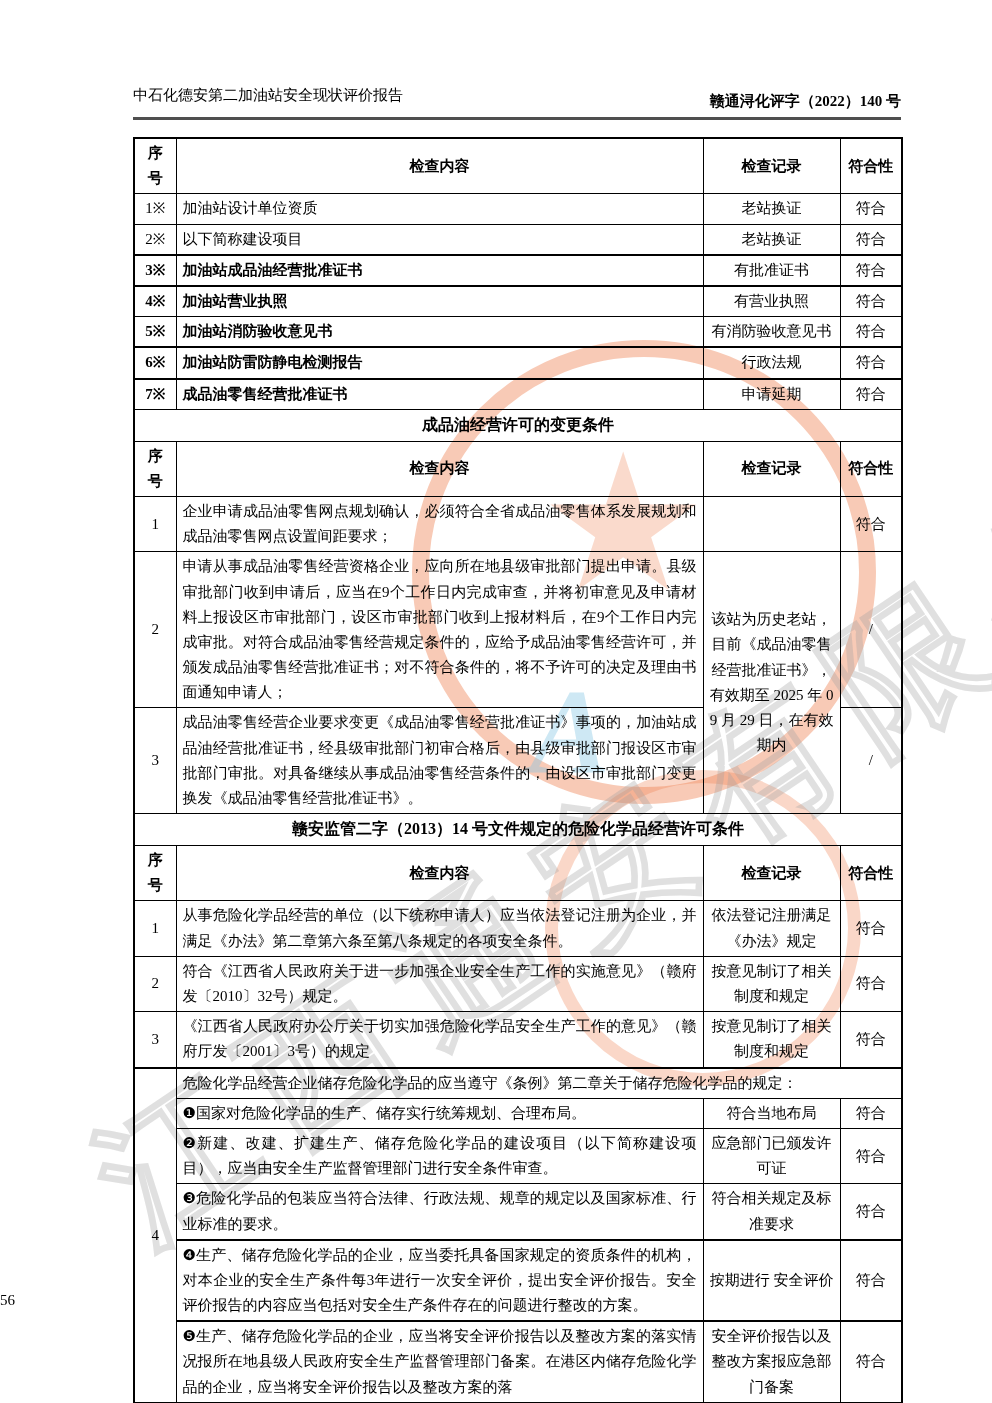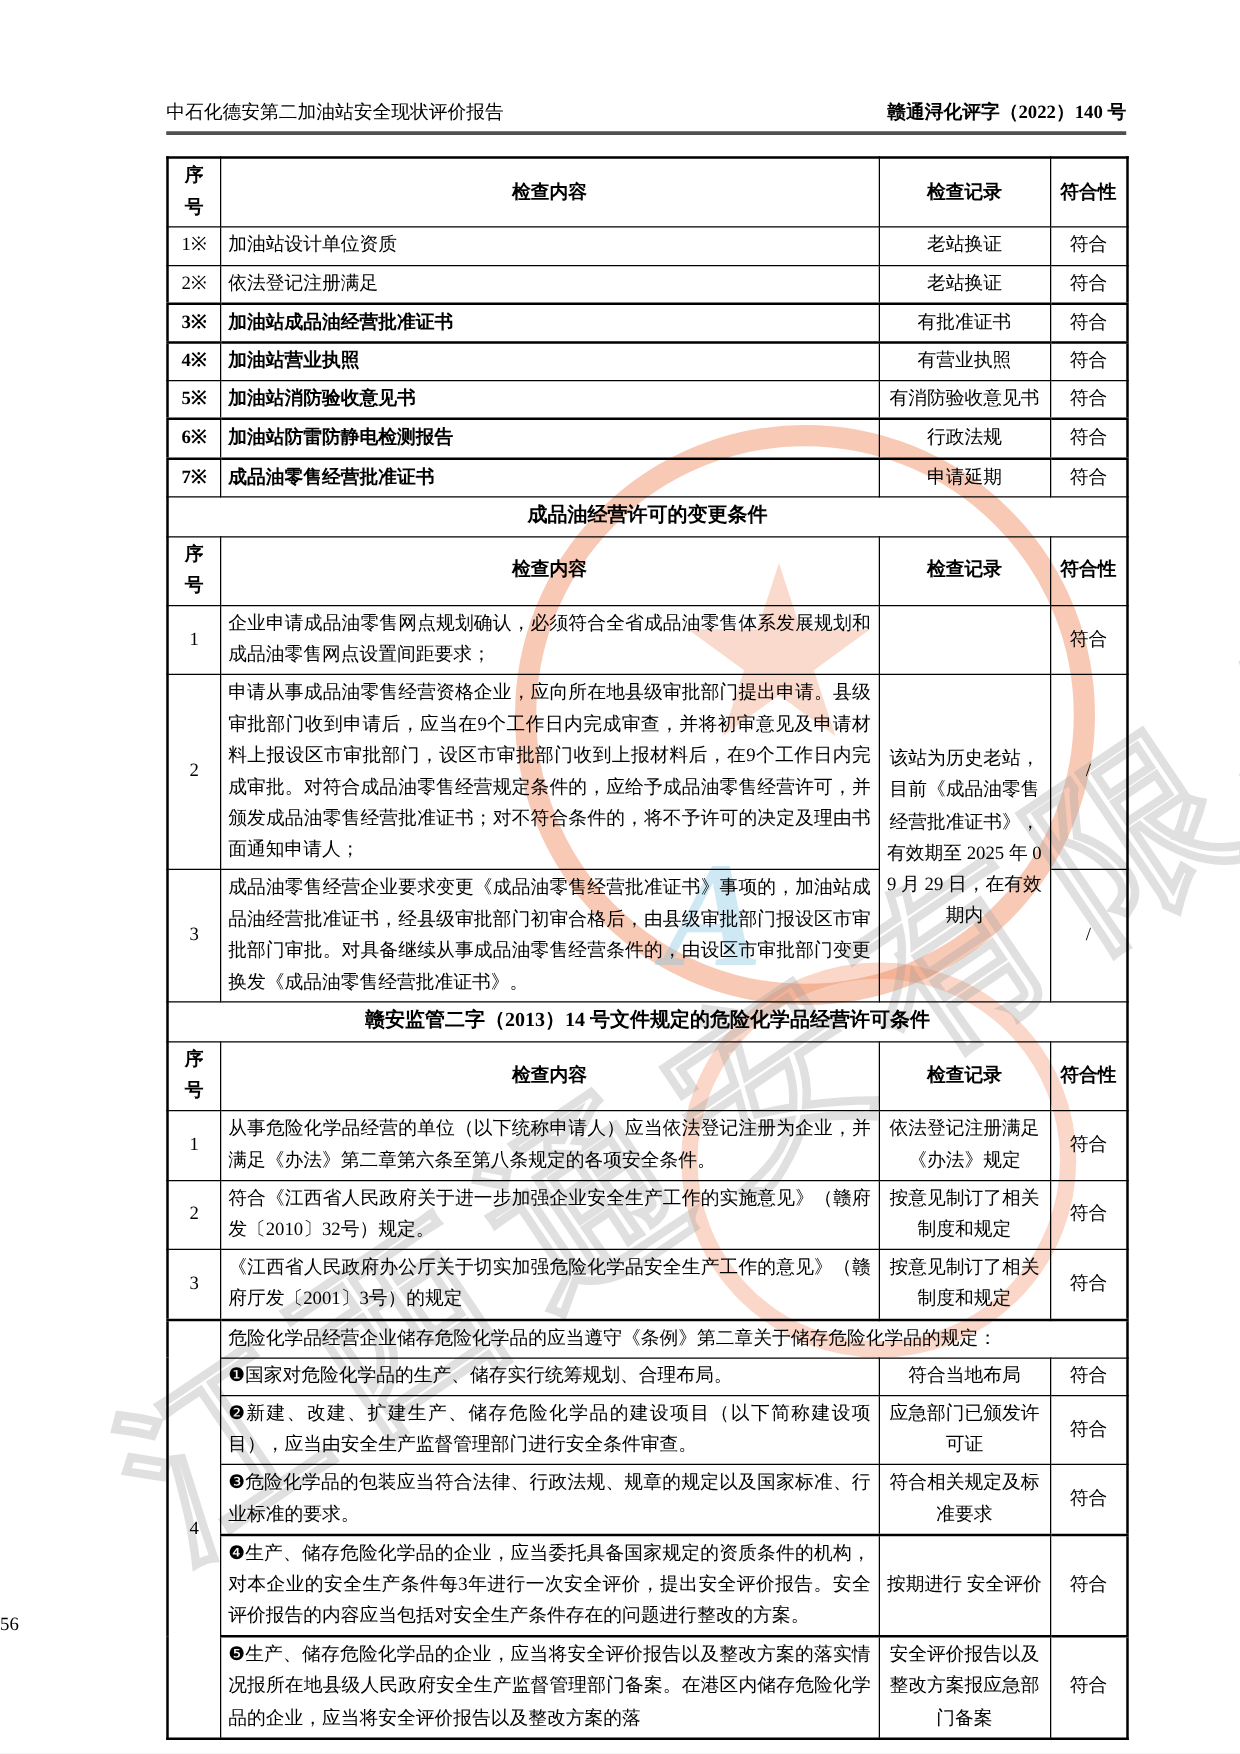--- a/index.html
+++ b/index.html
@@ -24,21 +24,21 @@
   table.chk col.c-no{width:42px;} table.chk col.c-ct{width:527px;}
   table.chk col.c-rc{width:137px;} table.chk col.c-cf{width:62px;}
   table.chk td,table.chk th{border:1px solid #000;padding:2px 6px;line-height:1.68;
             vertical-align:middle;word-break:break-all;background:transparent;}
   table.chk{border:2.5px solid #000;}
   th.hdr{font-weight:bold;text-align:center;border-bottom-width:2px;}
   td.no,td.rec,td.cf{text-align:center;padding:2px 7px;}
   td.ct{text-align:left;text-align:justify;}
   tr.bt2 td{border-top-width:2.5px;}
   td.sect{font-weight:bold;text-align:center;font-size:16px;border-top-width:2.5px;border-bottom-width:2.5px;margin-top:28px;}
-  .b{font-weight:bold;}
+  .b{font-weight:bold;margin-top:12px;}
   .pageno{position:absolute;left:0;right:0;top:1292px;font-size:15px;z-index:1;}
 </style>
 </head>
 <body>
 
 <div class="page">
 
   <div class="wm wm-seal1"></div>
   <div class="wm wm-seal2"></div>
   <div class="wm wm-star">★</div>
@@ -68,21 +68,21 @@
         <th class="hdr">符合性</th>
       </tr>
       <tr>
         <td class="no">1※</td>
         <td class="ct">加油站设计单位资质</td>
         <td class="rec">老站换证</td>
         <td class="cf">符合</td>
       </tr>
       <tr>
         <td class="no">2※</td>
-        <td class="ct">依法登记注册满足</td>
+        <td class="ct">以下简称建设项目</td>
         <td class="rec">老站换证</td>
         <td class="cf">符合</td>
       </tr>
       <tr class="bt2">
         <td class="no b">3※</td>
         <td class="ct b">加油站成品油经营批准证书</td>
         <td class="rec">有批准证书</td>
         <td class="cf">符合</td>
       </tr>
       <tr class="bt2">

